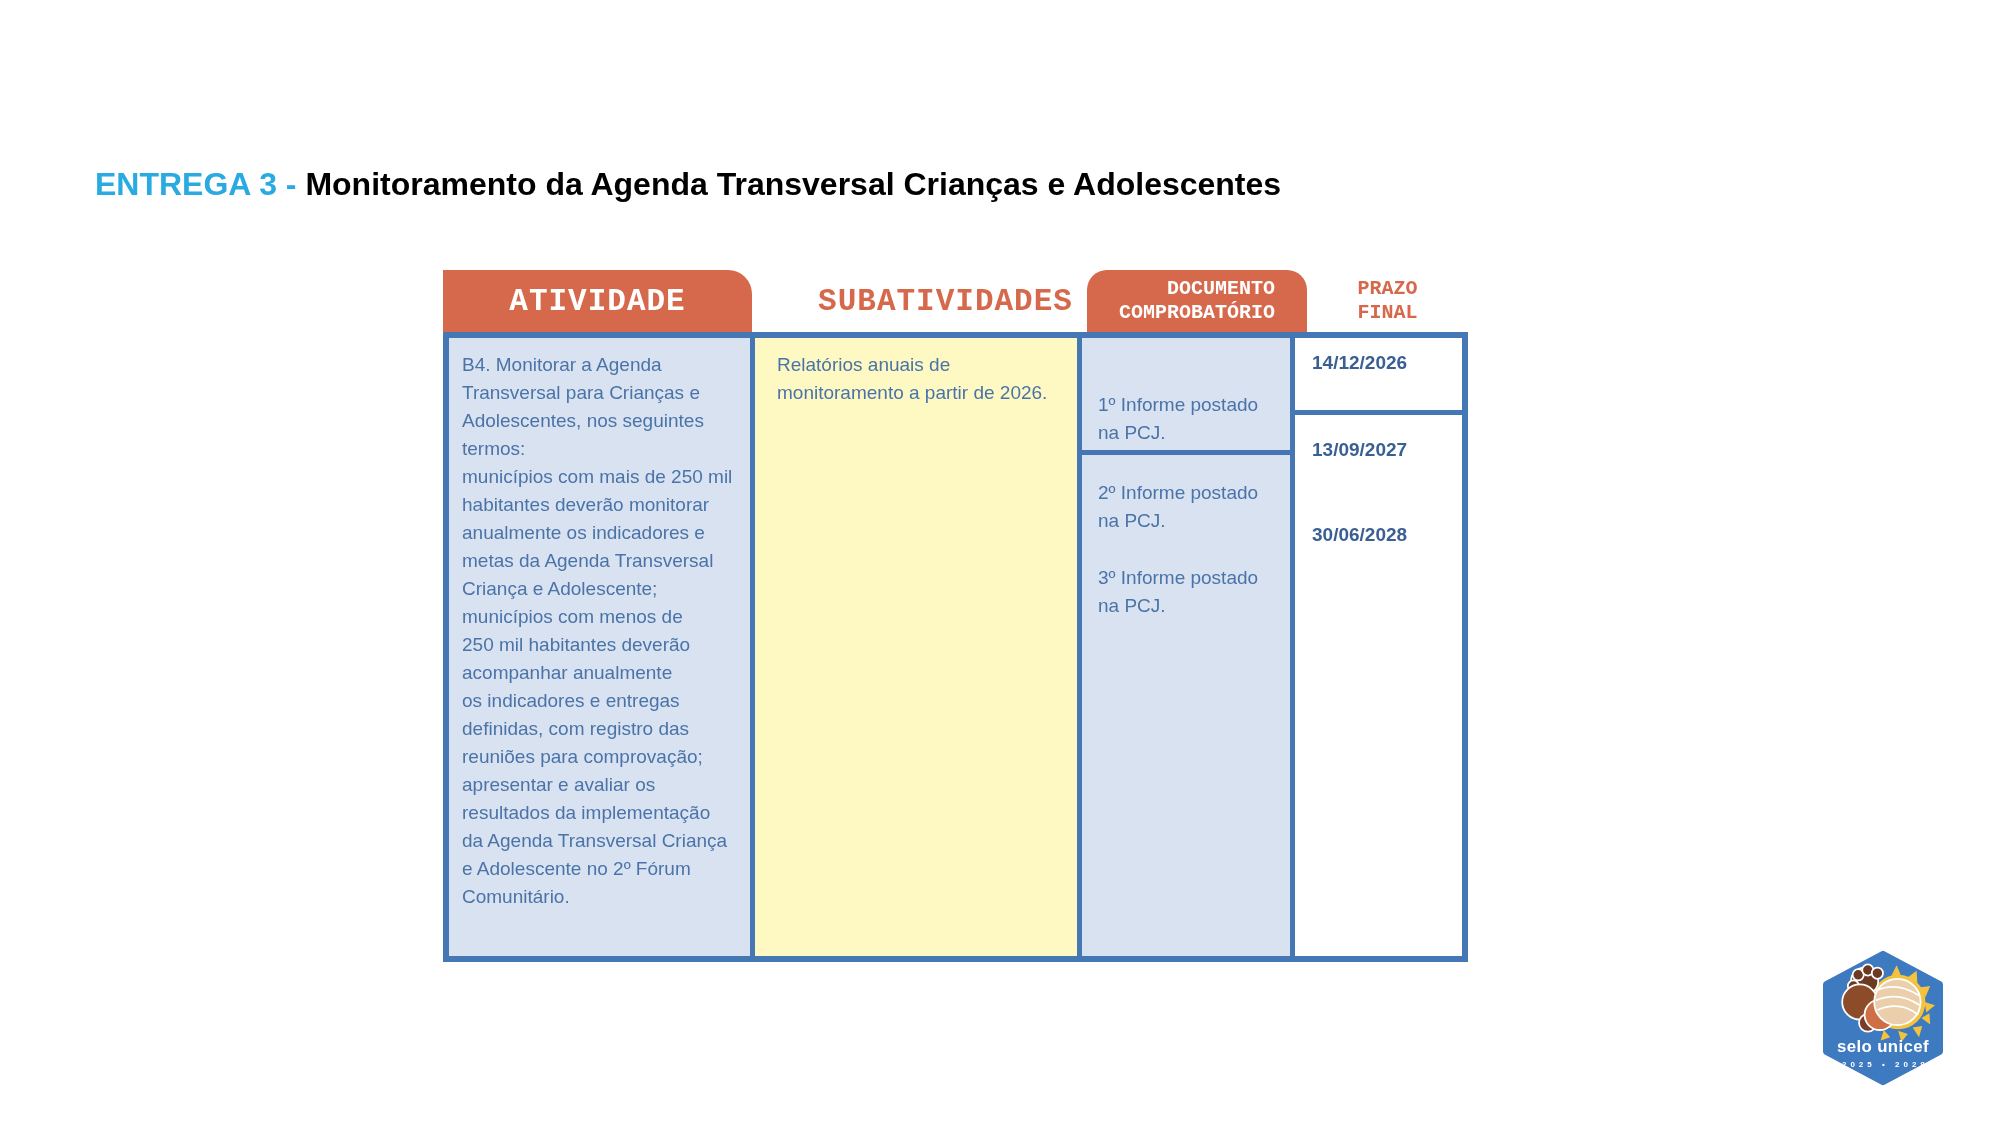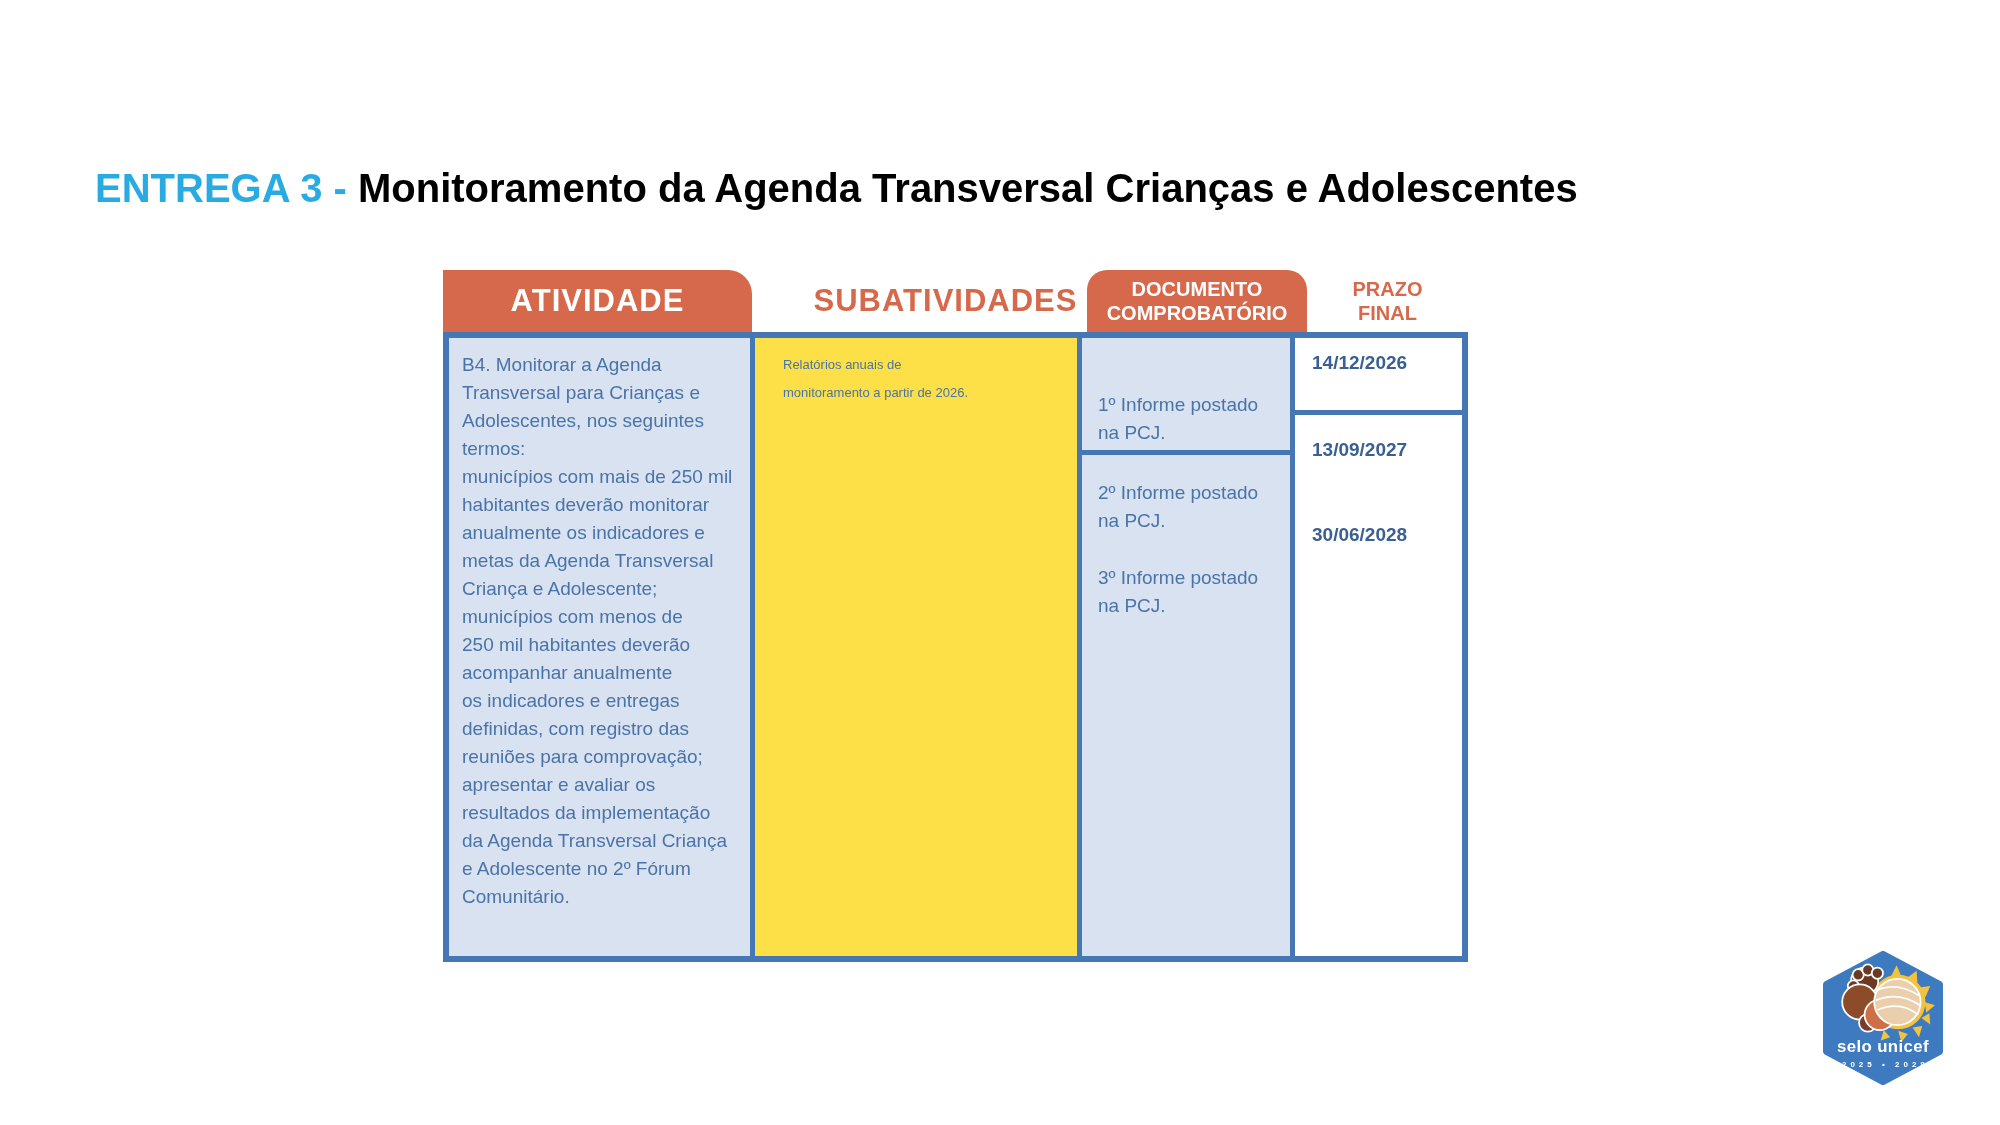--- a/index.html
+++ b/index.html
@@ -11,43 +11,43 @@
     --date_blue:#3A5F92;
     --logo_blue:#3E7ABF;
     --sun_yellow:#F3C23F;
   }
   *{margin:0;padding:0;box-sizing:border-box;}
   html,body{background:#ffffff;}
   body{font-family:"Liberation Sans",sans-serif;}
   .slide{position:relative;width:2000px;height:1125px;background:#ffffff;overflow:hidden;}
 
   
-  .slide-title{position:absolute;left:95px;top:166px;font-size:40px;font-weight:bold;white-space:nowrap;}
+  .slide-title{position:absolute;left:95px;top:166px;font-size:32px;font-weight:bold;white-space:nowrap;}
   .slide-title .prefix{color:var(--accent_cyan);}
   .slide-title .rest{color:#000000;}
 
   
   .tablewrap{position:absolute;left:443px;top:270px;width:1025px;height:692px;}
   .thead{position:absolute;left:0;top:0;width:100%;height:62px;}
   .tab{position:absolute;top:0;height:62px;display:flex;align-items:center;justify-content:center;
-       font-family:Liberation Sans, sans-serif;font-weight:bold;text-align:center;}
+       font-family:Liberation Mono, monospace;font-weight:bold;text-align:right;}
   .tab.orange{background:var(--orange);color:#ffffff;}
   .tab.plain{background:transparent;color:var(--orange);}
   .tab-1{left:0;width:309px;border-radius:0 24px 0 0;font-size:31px;letter-spacing:1px;}
   .tab-2{left:309px;width:335px;font-size:31px;letter-spacing:1px;margin-left:26px;}
   .tab-3{left:644px;width:220px;border-radius:20px 20px 0 0;font-size:20px;line-height:24px;white-space:pre-line;}
   .tab-4{left:864px;width:161px;font-size:20px;line-height:24px;white-space:pre-line;}
 
   .tbody{position:absolute;left:0;top:62px;width:1025px;height:630px;border:6px solid var(--table_blue);
          display:grid;grid-template-columns:306px 327px 213px 1fr;background:#ffffff;}
   .col{height:100%;}
   .col-activity{background:var(--cell_bg);border-right:5px solid var(--table_blue);
                 padding:13px 12px 0 13px;font-size:19px;line-height:28px;color:var(--text_blue);white-space:pre-line;}
-  .col-sub{background:#fde047;border-right:5px solid var(--table_blue);
-           padding:13px 12px 0 28px;font-size:13px;line-height:28px;color:var(--text_blue);white-space:pre-line;}
+  .col-sub{background:#fef9c3;border-right:5px solid var(--table_blue);
+           padding:13px 12px 0 22px;font-size:19px;line-height:28px;color:var(--text_blue);white-space:pre-line;}
   .col-doc{background:var(--cell_bg);border-right:5px solid var(--table_blue);display:flex;flex-direction:column;}
   .col-date{background:#ffffff;display:flex;flex-direction:column;}
   .doc-row1{height:77px;border-bottom:5px solid var(--table_blue);padding:13px 10px 0 16px;margin-top:40px;}
   .doc-row2{flex:1;padding:24px 10px 4px 16px;}
   .date-row1{height:77px;border-bottom:5px solid var(--table_blue);padding:14px 24px 0 17px;}
   .date-row2{flex:1;padding:24px 8px 0 17px;}
   .doc-item{font-size:19px;line-height:28px;color:var(--text_blue);white-space:pre-line;}
   .date-item{font-size:19px;font-weight:bold;color:var(--date_blue);white-space:nowrap;}
   .doc-row2 .doc-item,.date-row2 .date-item{height:85px;}
 

